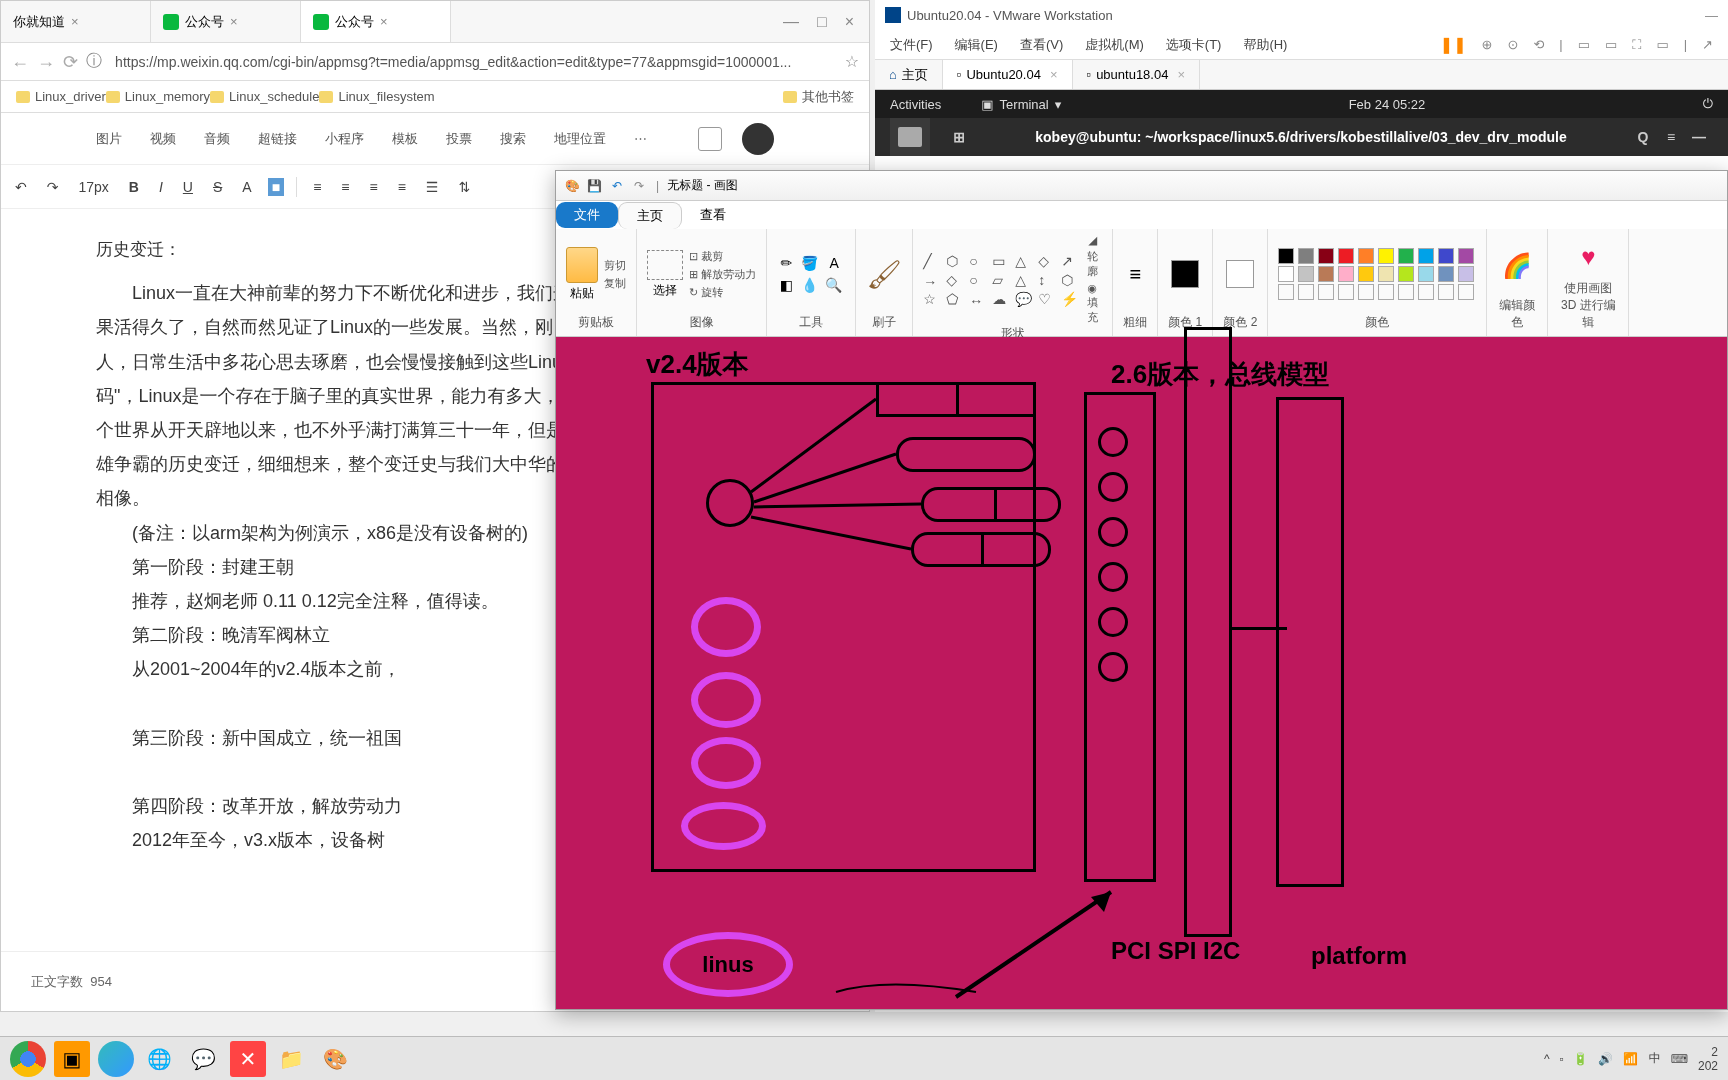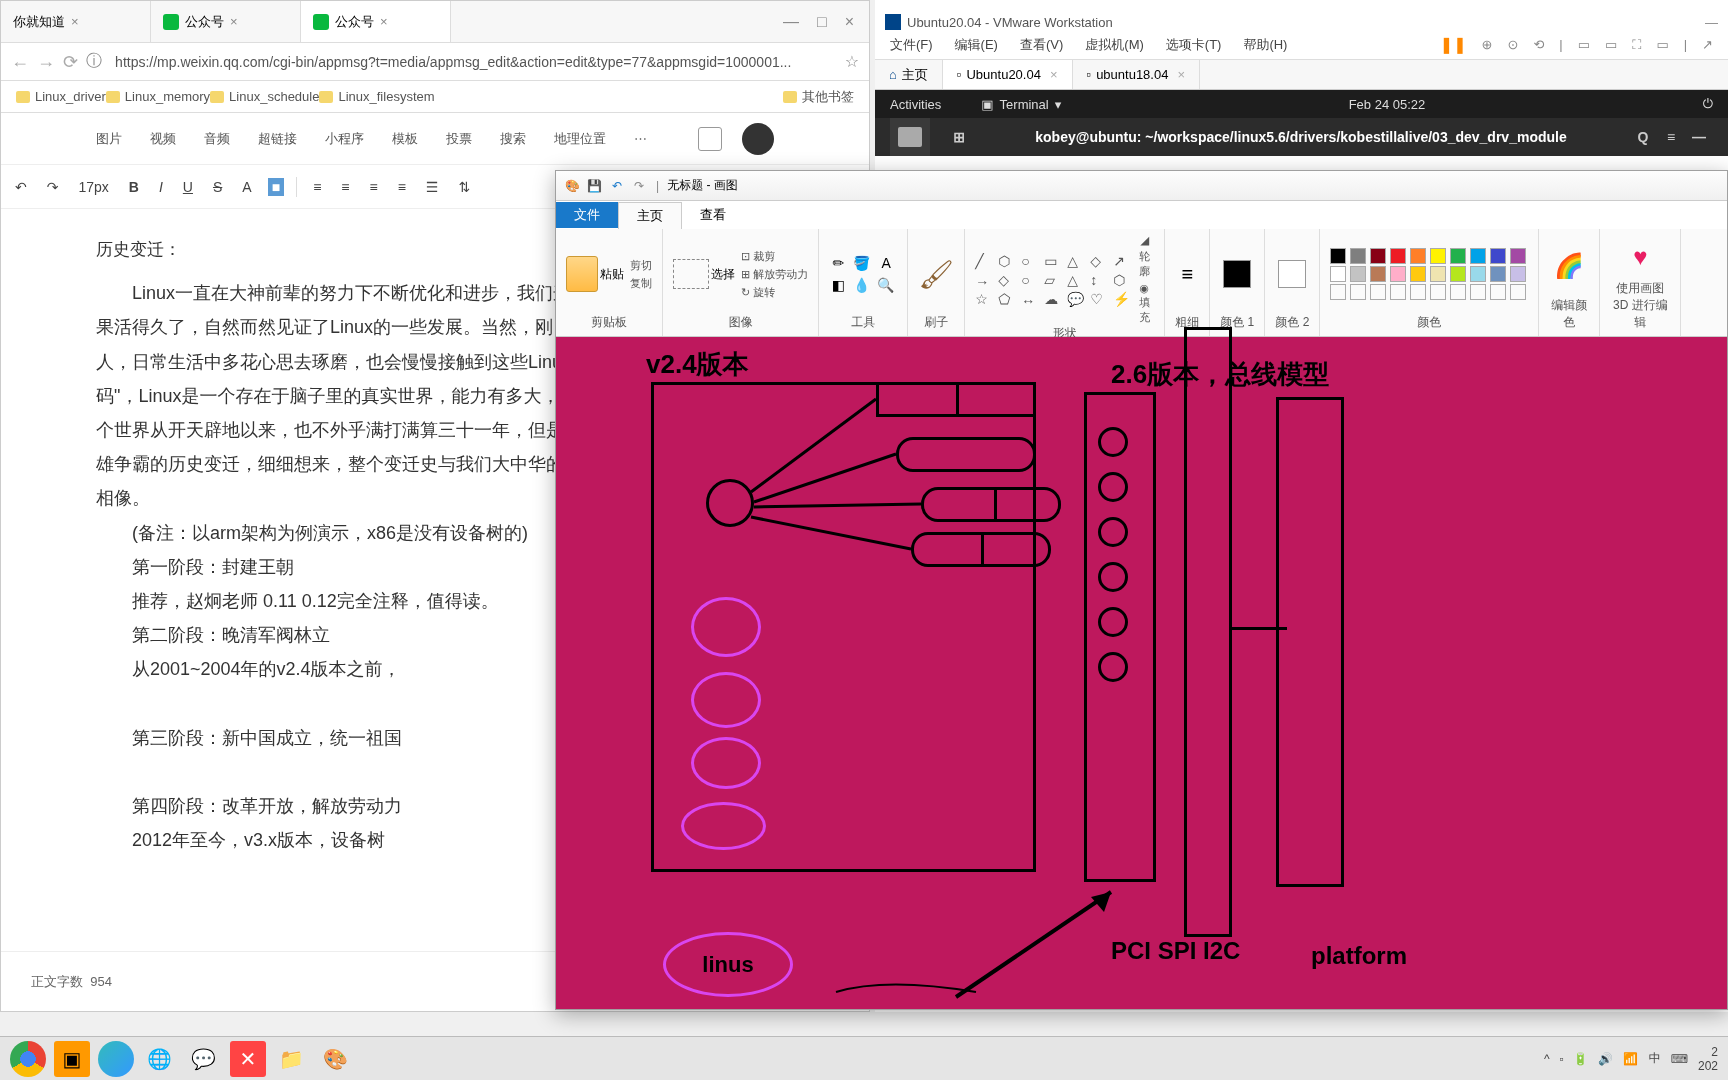--- a/index.html
+++ b/index.html
@@ -38,21 +38,21 @@
 .article p { text-indent: 2em; }
 .article .indent { text-indent: 2em; }
 
 
 .footer-bar { position: absolute; bottom: 0; left: 0; right: 0; height: 60px; display: flex; align-items: center; padding: 0 30px; border-top: 1px solid #eee; font-size: 13px; color: #666; }
 .btn-draft { background: #1aad19; color: white; padding: 10px 16px; border: none; font-size: 14px; margin-left: auto; }
 .btn-preview { padding: 10px 20px; border: 1px solid #ddd; background: white; font-size: 14px; margin-left: 15px; }
 
 
 .vmware { position: absolute; left: 875px; top: 0; width: 853px; height: 1012px; background: #fff; }
-.vm-title { height: 30px; display: flex; align-items: flex-end; padding: 0 10px; font-size: 13px; color: #555; gap: 6px; }
+.vm-title { height: 30px; display: flex; align-items: center; padding: 0 10px; font-size: 13px; color: #555; gap: 6px; }
 .vm-logo { width: 16px; height: 16px; background: #048; }
 .vm-menu { height: 30px; display: flex; align-items: center; padding: 0 15px; gap: 22px; font-size: 13px; color: #444; border-bottom: 1px solid #ddd; }
 .vm-menu-right { margin-left: auto; display: flex; gap: 15px; align-items: center; color: #888; }
 .pause-icon { color: #ff8800; font-size: 16px; }
 .vm-tabs { height: 30px; background: #f7f7f7; display: flex; align-items: center; font-size: 13px; border-bottom: 1px solid #ccc; }
 .vm-tab { padding: 0 14px; height: 100%; display: flex; align-items: center; gap: 5px; border-right: 1px solid #ddd; }
 .vm-tab.active { background: #fff; }
 .home-icon { color: #048; }
 
 
@@ -66,47 +66,47 @@
 .term-btn { width: 28px; height: 28px; display: flex; align-items: center; justify-content: center; color: #ccc; border-radius: 4px; }
 .files-icon { width: 40px; height: 38px; background: #3a3a3a; display: flex; align-items: center; justify-content: center; }
 .folder-ic { width: 24px; height: 20px; background: #aaa; border-radius: 2px; }
 
 
 .paint { position: absolute; left: 555px; top: 170px; width: 1173px; height: 840px; background: #fff; border: 1px solid #a0a0a0; box-shadow: 0 5px 20px rgba(0,0,0,0.3); }
 .paint-title { height: 30px; background: linear-gradient(#fdfdfd,#f0f0f0); display: flex; align-items: center; padding: 0 8px; font-size: 12px; gap: 8px; border-bottom: 1px solid #ccc; }
 .paint-qat { display: flex; gap: 4px; }
 .qat-btn { width: 18px; height: 18px; display: flex; align-items: center; justify-content: center; font-size: 12px; }
 .paint-tabs { height: 28px; display: flex; align-items: center; font-size: 13px; }
-.ptab { padding: 4px 18px; }
+.ptab { padding: 4px 18px; border-radius: 9px; }
 .ptab.file { background: #1979ca; color: white; }
 .ptab.active { border: 1px solid #ccc; border-bottom: none; background: #fafafa; }
 
 
 .ribbon { height: 108px; background: #fafafa; border-bottom: 1px solid #ccc; display: flex; }
 .rib-group { border-right: 1px solid #ddd; padding: 5px 10px; display: flex; flex-direction: column; align-items: center; justify-content: space-between; position: relative; }
 .rib-label { font-size: 12px; color: #555; }
 .rib-content { flex: 1; display: flex; align-items: center; gap: 6px; }
-.paste-big { display: flex; flex-direction: row; align-items: center; gap: 2px; justify-content: flex-end; }
+.paste-big { display: flex; flex-direction: column; align-items: center; gap: 2px; justify-content: flex-end; }
 .paste-icon { width: 32px; height: 36px; background: linear-gradient(#ffd788,#ffbb44); border: 1px solid #cc9933; border-radius: 3px; }
 .small-btns { display: flex; flex-direction: column; gap: 3px; font-size: 11px; color: #555; }
 .sel-box { width: 36px; height: 30px; border: 1px dashed #888; }
 .tool-grid { display: grid; grid-template-columns: repeat(3,20px); gap: 4px; }
 .tool-ic { width: 18px; height: 18px; display: flex; align-items: center; justify-content: center; font-size: 14px; }
 .brush-big { width: 36px; height: 42px; display: flex; align-items: center; justify-content: center; font-size: 28px; color: #8b6234; }
 .shapes-grid { display: grid; grid-template-columns: repeat(7,20px); gap: 3px; font-size: 14px; color: #555; }
 .color-box { width: 28px; height: 28px; border: 1px solid #999; }
 .color-grid { display: grid; grid-template-columns: repeat(10,18px); gap: 2px; }
 .cswatch { width: 16px; height: 16px; border: 1px solid #aaa; }
 
 
 .canvas-area { position: absolute; top: 166px; left: 0; right: 0; bottom: 0; background: #be185d; }
 .diagram-title { position: absolute; font-size: 26px; font-weight: bold; }
 .box-outline { position: absolute; border: 3px solid #000; }
 .circle-outline { position: absolute; border: 3px solid #000; border-radius: 50%; }
-.oval-outline { position: absolute; border: 3px solid #d946ef; border-radius: 50%; }
+.oval-outline { position: absolute; border: 7px solid #d946ef; border-radius: 50%; }
 .diagram-label { position: absolute; font-size: 24px; font-weight: bold; }
 
 
 .taskbar { position: absolute; bottom: 0; left: 0; width: 1728px; height: 44px; background: #e5e5e5; border-top: 1px solid #bbb; display: flex; align-items: center; padding: 0 10px; gap: 8px; }
 .task-ic { width: 36px; height: 36px; display: flex; align-items: center; justify-content: center; border-radius: 3px; font-size: 20px; }
 .tray { margin-left: auto; display: flex; align-items: center; gap: 10px; font-size: 12px; color: #444; }
 </style>
 </head>
 <body>
 

